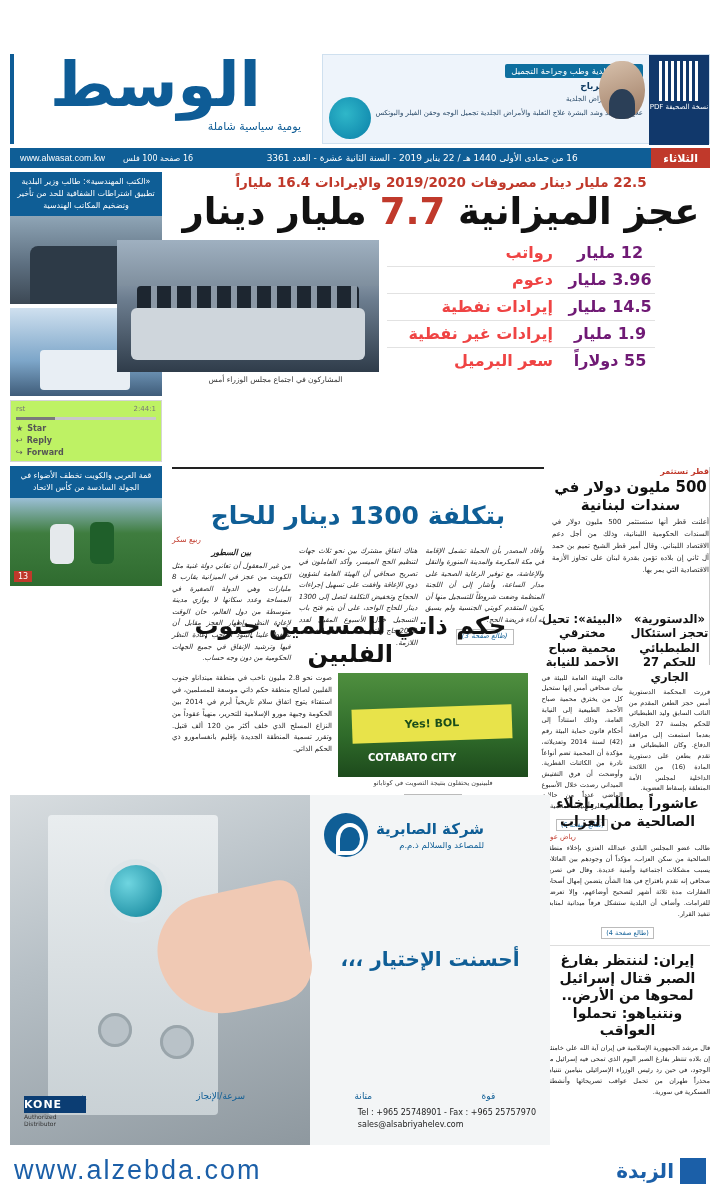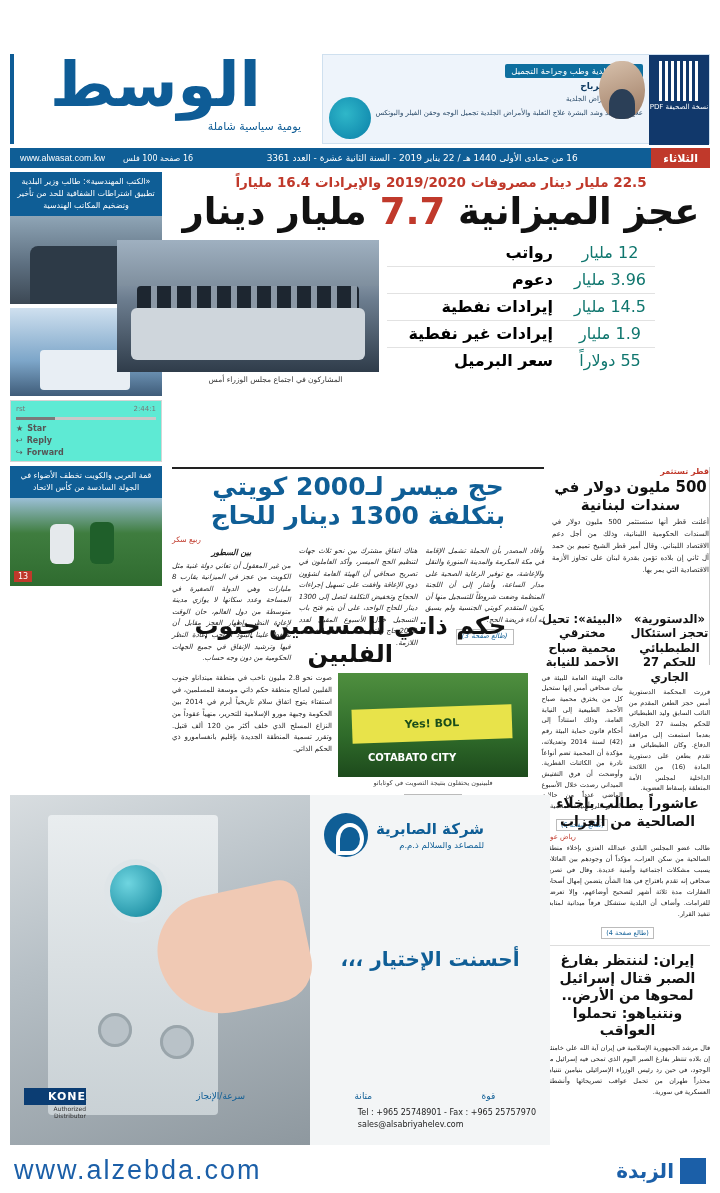--- a/index.html
+++ b/index.html
@@ -53,21 +53,21 @@
   .sb-photo { width:152px; height:88px; position:relative; overflow:hidden; background:#6b7b8c; }
   .ph-a { background:linear-gradient(180deg,#8fa5b6 0%,#5d6f80 55%,#3c4854 100%); }
   .ph-a:after{ content:""; position:absolute; left:20px; bottom:0; width:110px; height:58px; background:#2d3a47; border-radius:8px 8px 0 0;}
   .ph-b { background:linear-gradient(180deg,#cfe0ef 0%,#7da6c9 60%,#3f5c79 100%); }
   .ph-b:after{ content:""; position:absolute; left:30px; bottom:6px; width:90px; height:40px; background:#e8eef4; border-radius:4px;}
   .ph-green { background:linear-gradient(180deg,#9bbfd6 0%,#3f7d3f 40%,#2f6b2f 100%); }
   .ph-green:after{content:"";position:absolute;left:40px;top:26px;width:24px;height:40px;background:#e5e9ec;border-radius:6px;}
   .ph-green:before{content:"";position:absolute;left:80px;top:24px;width:24px;height:42px;background:#1f5f2a;border-radius:6px;}
   .badge-num { position:absolute; left:4px; bottom:4px; background:#c0392b; color:#fff; font-size:8px; padding:1px 4px; }
 
-  .media-box { width:152px; background:#5eead4; border:1px solid #d5d5d5; padding:4px 5px; font-size:8px; color:#444; }
+  .media-box { width:152px; background:#bef264; border:1px solid #d5d5d5; padding:4px 5px; font-size:8px; color:#444; }
   .media-top { display:flex; justify-content:space-between; align-items:center; direction:ltr; font-size:7px; color:#777; }
   .media-bar { height:3px; background:#c9c9c9; margin:4px 0; position:relative; }
   .media-bar i { position:absolute; left:0; top:0; height:3px; width:28%; background:#7a7a7a; }
   .media-act { display:flex; flex-direction:column; gap:3px; direction:ltr; font-size:8px; color:#555; }
   .media-act span { display:flex; align-items:center; gap:4px; }
 
   
   .main { position:absolute; right:10px; top:172px; width:538px; }
   .kicker { text-align:center; color:#c0392b; font-size:13.5px; font-weight:bold; direction:rtl; padding:2px 0 0; }
   .headline { text-align:center; font-size:37px; font-weight:bold; color:#111; line-height:1.08; margin-top:2px; }
@@ -77,22 +77,22 @@
   .lead-photo { width:262px; height:132px; position:relative; overflow:hidden;
       background:linear-gradient(180deg,#b9c6d2 0%,#6c7d8f 45%,#2f3c4a 100%); }
   .lead-photo .tbl { position:absolute; left:14px; right:14px; bottom:12px; height:52px; background:#cfd6dc; border-radius:6px; }
   .lead-photo .men { position:absolute; left:20px; right:20px; top:46px; height:38px;
       background:repeating-linear-gradient(90deg,#1d2630 0 14px,#8b98a5 14px 20px); border-radius:4px; }
   .lead-photo .wall { position:absolute; left:0; right:0; top:0; height:46px; background:linear-gradient(180deg,#9fb0c0,#7f8f9e); }
   .lead-cap { font-size:7.5px; color:#333; text-align:center; padding-top:3px; }
 
   .figs { width:268px; }
   .fig-row { display:flex; flex-direction:row-reverse; align-items:center; border-bottom:1px solid #e2e2e2; padding:3.5px 2px; }
-  .fig-label { flex:1; text-align:right; font-size:16px; font-weight:bold; color:#000000; padding-right:14px; }
-  .fig-value { width:86px; text-align:center; font-size:16px; font-weight:normal; color:#0f766e; }
+  .fig-label { flex:1; text-align:right; font-size:16px; font-weight:bold; color:#ef4444; padding-right:14px; }
+  .fig-value { width:86px; text-align:center; font-size:16px; font-weight:bold; color:#701a75; }
 
   
   .band2 { position:absolute; right:10px; top:467px; width:538px; display:flex; flex-direction:row-reverse; gap:8px; }
   .hajj { width:372px; border-top:2px solid #222; padding-top:4px; }
   .hajj h2 { margin:0; text-align:center; font-size:25px; color:#0f5e96; font-weight:bold; line-height:1.15; }
   .hajj .by { font-size:7.5px; color:#c0392b; text-align:left; margin:4px 0 2px; }
   .hajj .cols { display:flex; flex-direction:row-reverse; gap:8px; font-size:7px; line-height:1.65; color:#222; text-align:justify;font-style:italic; }
   .hajj .cols div { flex:1; }
   .hajj .more { color:#0f5e96; font-size:7px; text-align:center; border:1px solid #bbb; display:inline-block; padding:1px 5px; margin-top:3px; }
   .qatar { width:158px; border-right:1px solid #ccc; }
@@ -139,21 +139,21 @@
   .bigad .hand { position:absolute; left:148px; top:96px; width:150px; height:120px; background:#f0c9b4; border-radius:60px 20px 40px 70px; transform:rotate(-12deg); }
   .bigad .right { position:absolute; right:0; top:0; width:240px; height:350px; padding:18px 14px; }
   .bigad .co { display:flex; flex-direction:row-reverse; align-items:center; gap:8px; }
   .bigad .co .mark { width:44px; height:44px; border-radius:50%; background:#0f5e96; position:relative; }
   .bigad .co .mark:after { content:""; position:absolute; left:12px; top:10px; width:20px; height:24px; border:4px solid #fff; border-radius:50% 50% 50% 0; }
   .bigad .co .cname { font-size:15px; font-weight:bold; color:#0f5e96; line-height:1.3; text-align:right; }
   .bigad .co .csub { font-size:8.5px; color:#0f5e96; }
   .bigad .slogan2 { margin-top:90px; text-align:center; font-size:20px; font-weight:bold; color:#0f5e96; }
   .bigad .feats { position:absolute; right:0; left:0; bottom:44px; display:flex; flex-direction:row-reverse; justify-content:space-around; font-size:9px; color:#0f5e96; }
   .bigad .contact { position:absolute; right:14px; bottom:14px; direction:ltr; font-size:8px; color:#222; text-align:left; line-height:1.5; }
-  .bigad .kone { position:absolute; left:14px; bottom:26px; width:62px; text-align:right; }
+  .bigad .kone { position:absolute; left:14px; bottom:18px; width:62px; text-align:left; }
   .bigad .kone .k { background:#0b3d73; color:#fff; font-size:11px; font-weight:bold; letter-spacing:1px; padding:2px 0; }
   .bigad .kone .t { font-size:6px; color:#333; }
 
   
   .bottombar { position:absolute; left:0; top:1148px; width:720px; height:45px; background:#fff; display:flex; align-items:center; justify-content:space-between; padding:0 14px; }
   .bottombar .url { direction:ltr; font-family:"Liberation Sans", sans-serif; font-size:27px; letter-spacing:2px; color:#1b5fa8; }
   .bottombar .zb { display:flex; flex-direction:row-reverse; align-items:center; gap:6px; }
   .bottombar .zb .sq { width:26px; height:26px; background:#1b5fa8; }
   .bottombar .zb .nm { font-size:20px; font-weight:bold; color:#1b5fa8; }
 </style>
@@ -264,21 +264,21 @@
           <div class="fig-label">سعر البرميل</div>
           <div class="fig-value">55 دولاراً</div>
         </div>
       </div>
     </div>
   </div>
 
   <div class="band2">
     <div class="hajj">
       <h2>
-        <span>حج ميسر لـ2000 كويتي</span><br>
+        <br>
         <span>بتكلفة 1300 دينار للحاج</span>
       </h2>
       <div class="by">ربيع سكر</div>
       <div class="cols">
         <div>
           <b style="display:block;text-align:center;font-size:8px;margin-bottom:2px">بين السطور</b>
           <span>من غير المعقول أن تعاني دولة غنية مثل الكويت من عجز في الميزانية يقارب 8 مليارات وهي الدولة الصغيرة في المساحة وعدد سكانها لا يوازي مدينة متوسطة من دول العالم، حان الوقت لإعادة النظر وإظهار العجز مقابل أن تضغط علينا البنود الواجب إعادة النظر فيها وترشيد الإنفاق في جميع الجهات الحكومية من دون وجه حساب.</span>
         </div>
         <div>هناك اتفاق مشترك بين نحو ثلاث جهات لتنظيم الحج الميسر، وأكد العاملون في تصريح صحافي أن الهيئة العامة لشؤون ذوي الإعاقة وافقت على تسهيل إجراءات الحجاج وتخفيض التكلفة لتصل إلى 1300 دينار للحاج الواحد، على أن يتم فتح باب التسجيل خلال الأسبوع المقبل لعدد 2000 حاج والتي ستشمل جميع الخدمات اللازمة.</div>
         <div>

